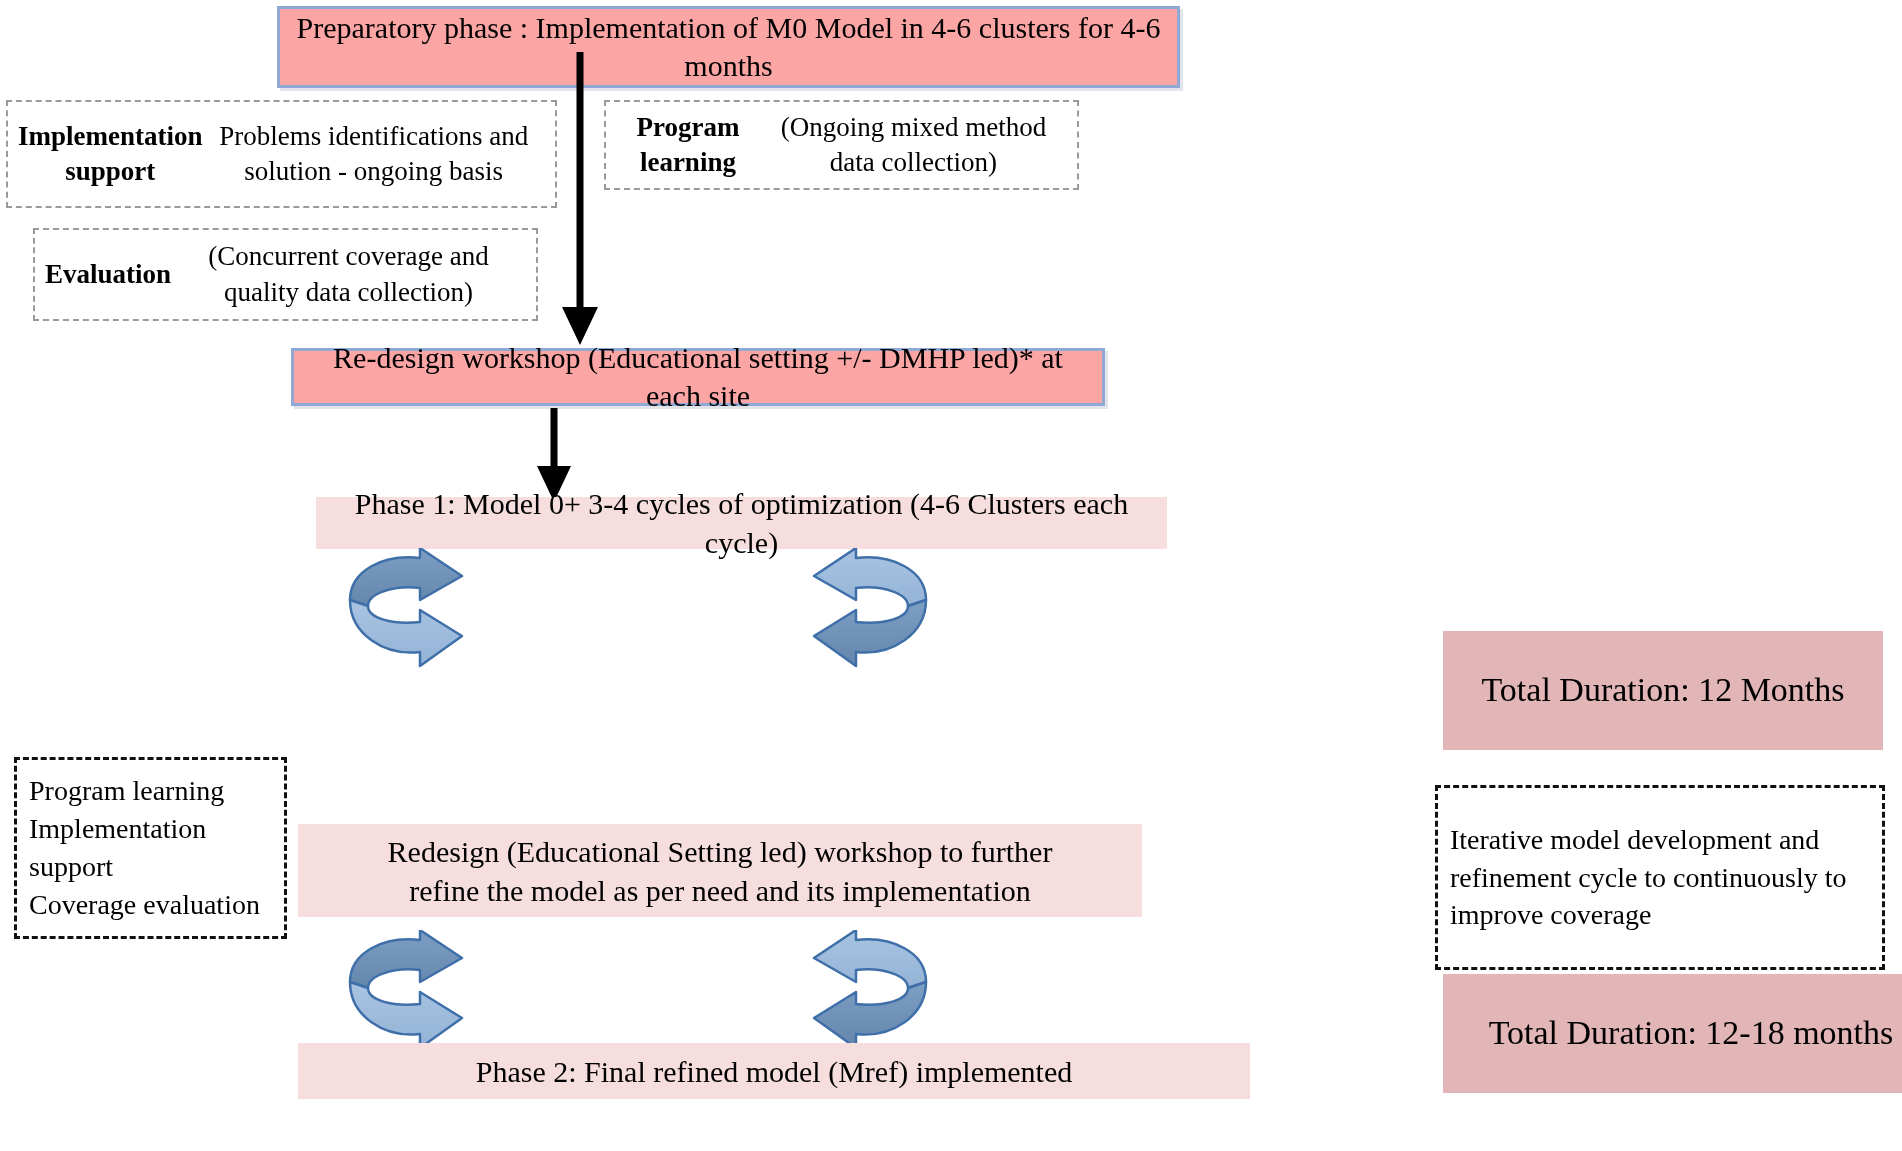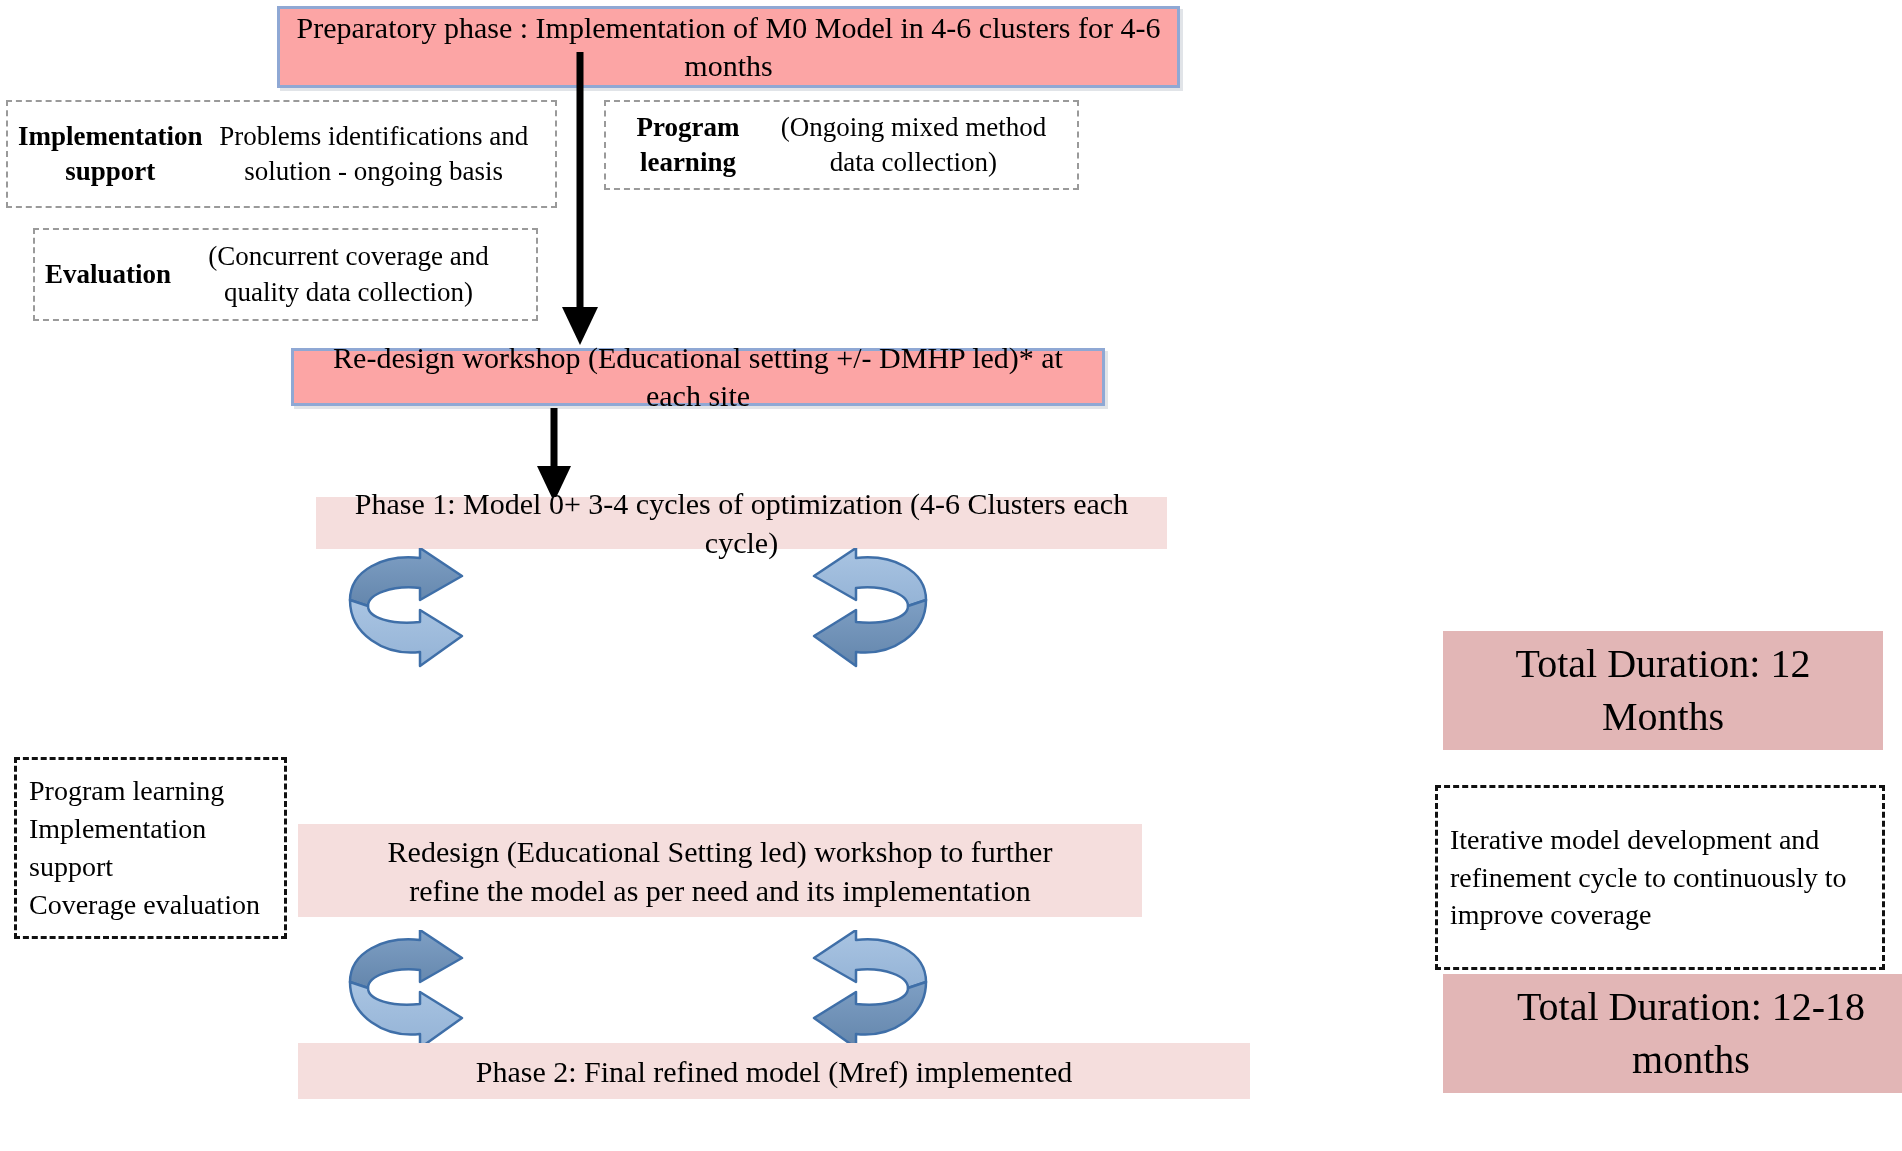--- a/index.html
+++ b/index.html
@@ -51,21 +51,21 @@
 
   
   .duration-box {
     position: absolute;
     background: #E2B6B6;
     box-sizing: border-box;
     display: flex;
     align-items: center;
     justify-content: center;
     text-align: center;
-    font-size: 40px;
+    font-size: 34px;
     line-height: 1.32;
     padding: 4px 14px;
   }
 
   
   .note-grey {
     position: absolute;
     border: 2px dashed #9a9a9a;
     box-sizing: border-box;
     background: transparent;

